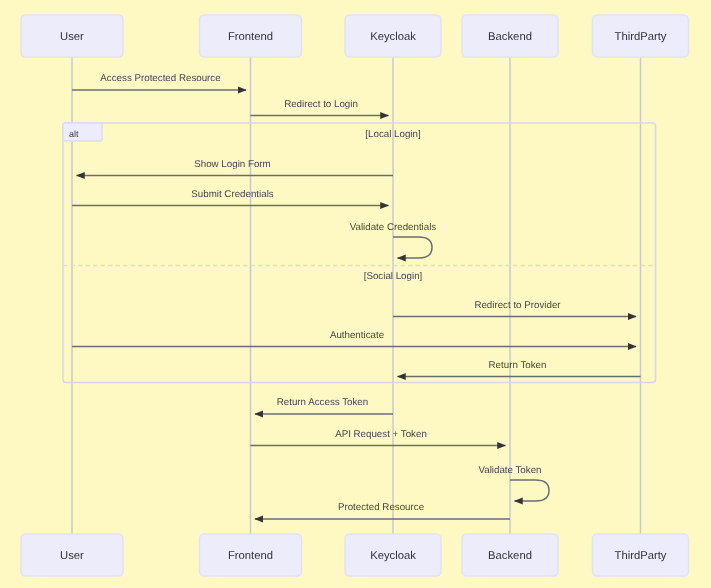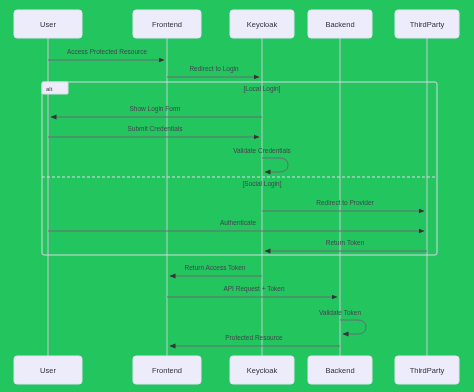--- a/index.html
+++ b/index.html
@@ -10,21 +10,21 @@
   body {
     width: 474px;
     height: 392px;
     font-family: "Liberation Sans", sans-serif;
     overflow: hidden;
   }
   #diagram-root {
     position: relative;
     width: 474px;
     height: 392px;
-    background: #22c55e;
+    background: #fef9c3;
   }
   svg#sequence-svg {
     display: block;
     width: 474px;
     height: 392px;
   }
   .participant-box {
     fill: #ECECFB;
     stroke: #E2E2F5;
     stroke-width: 1;

